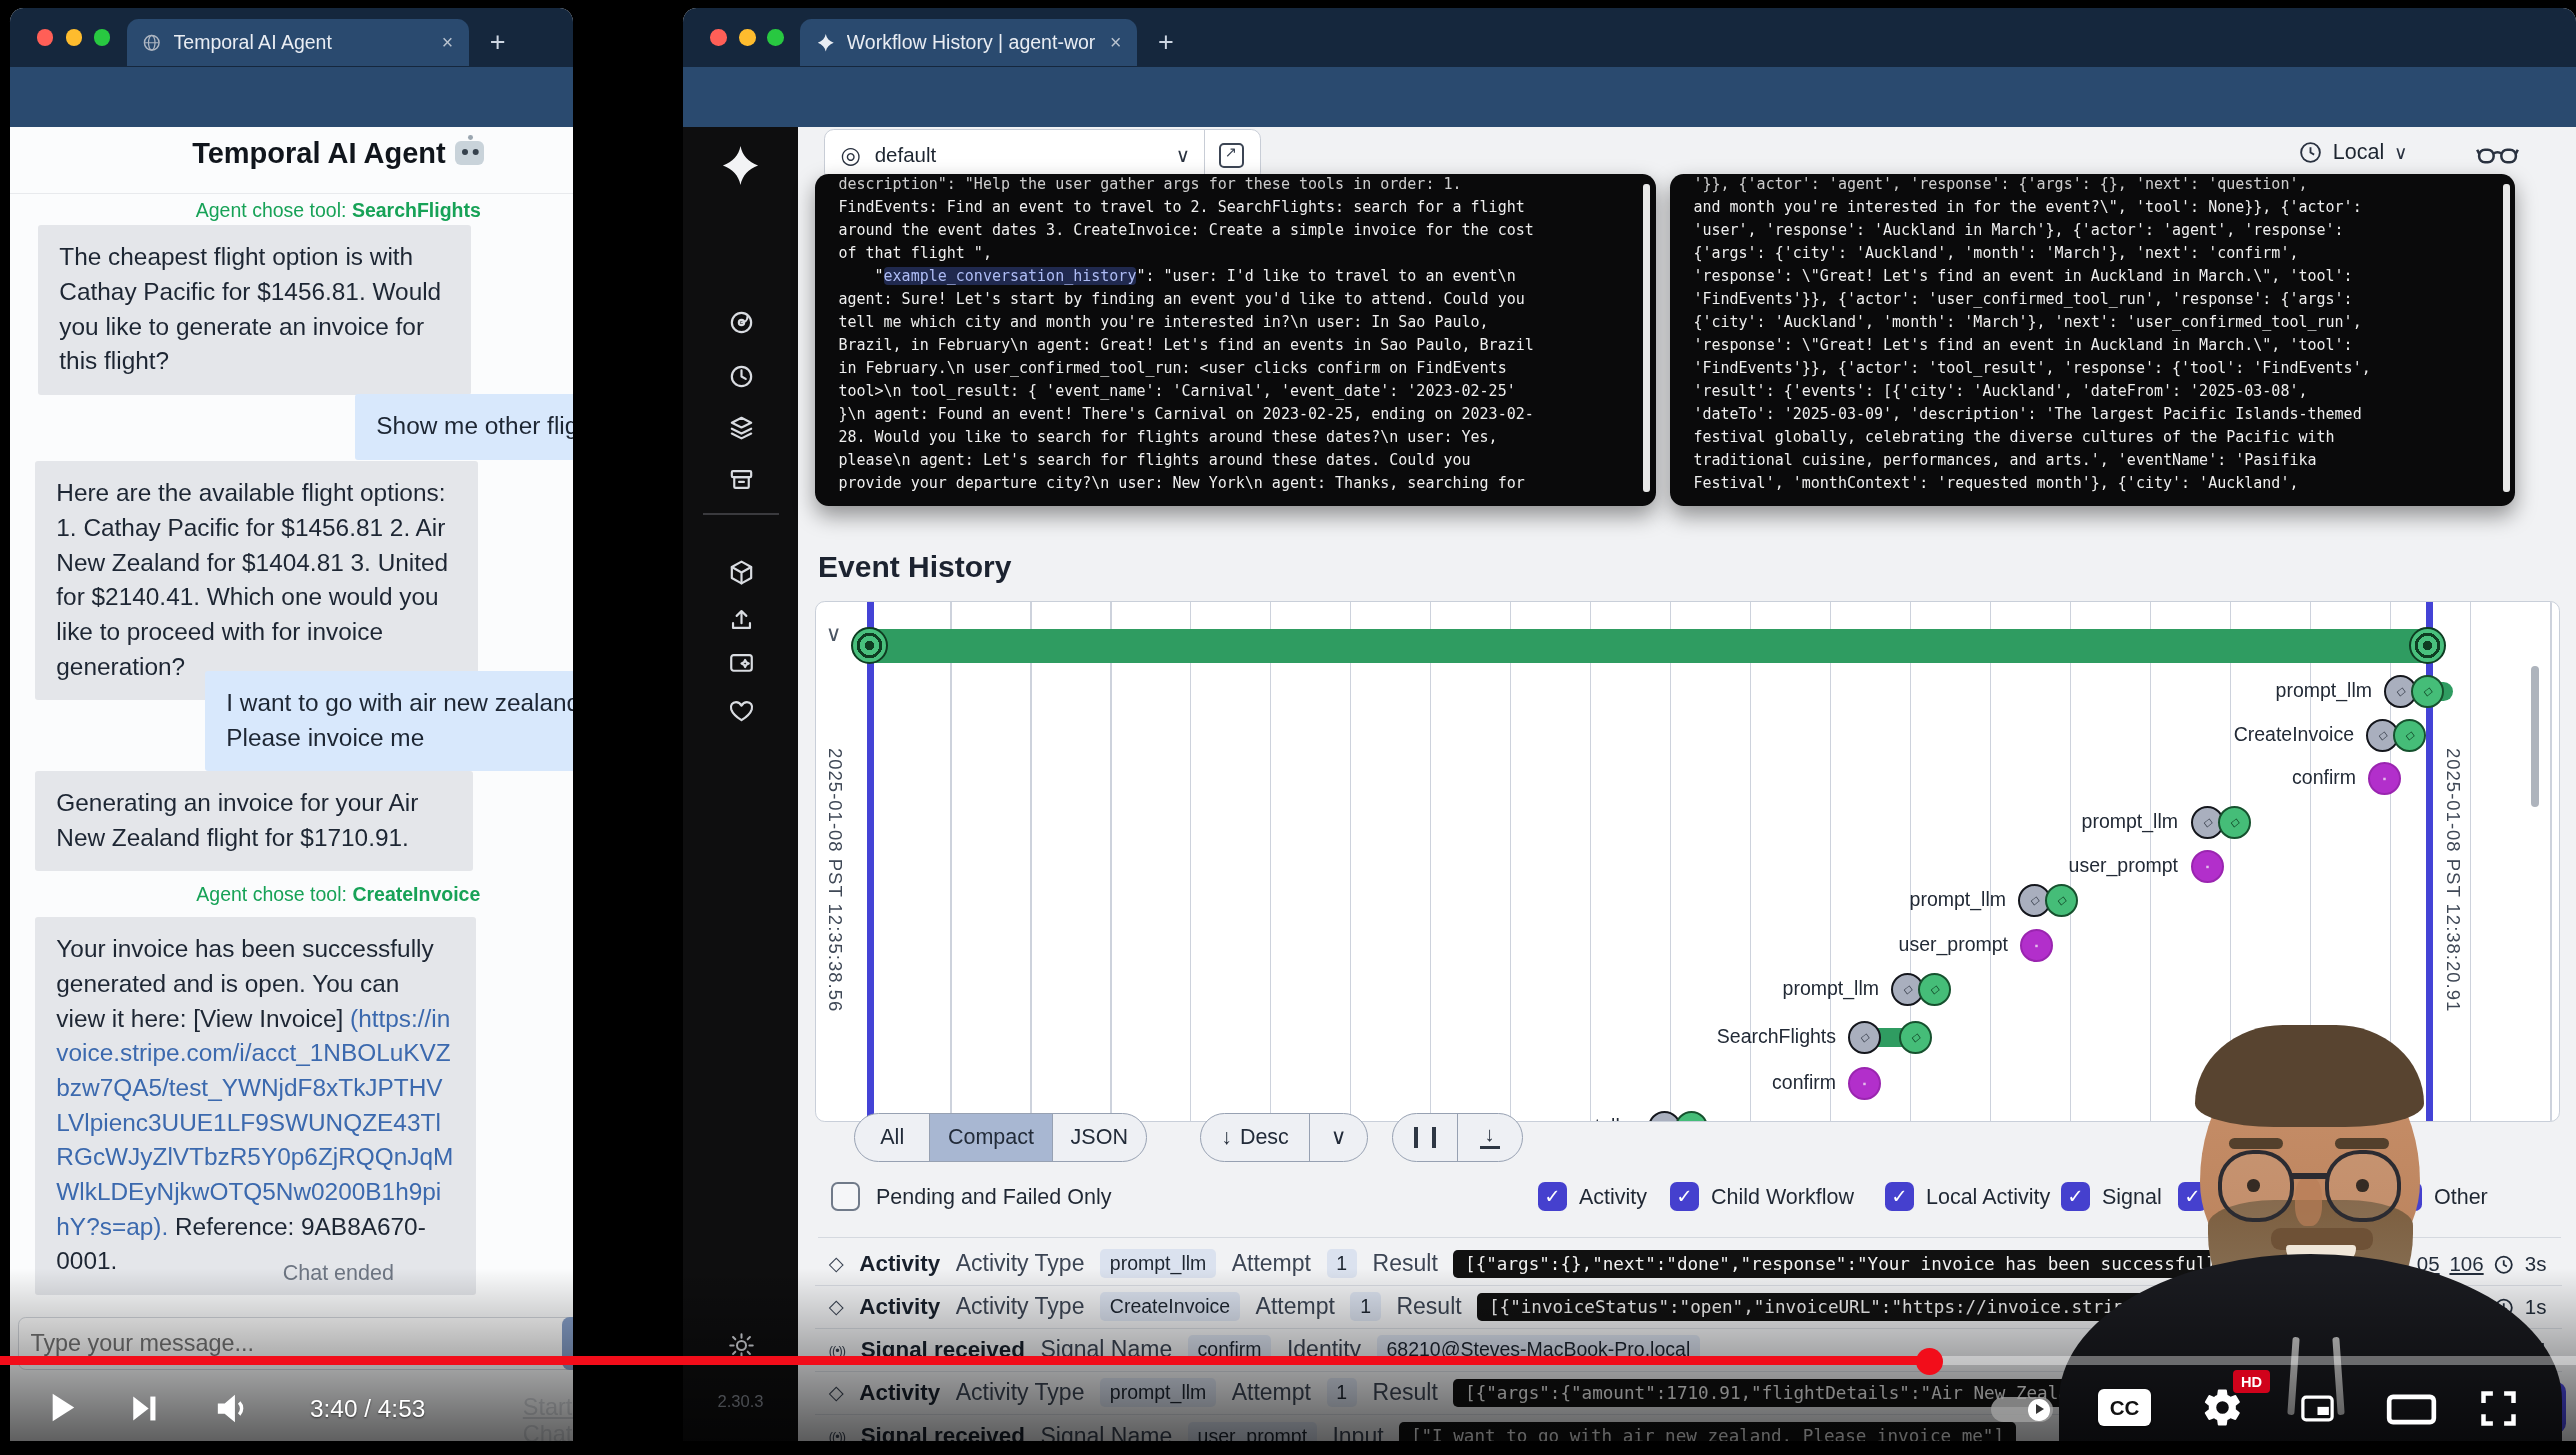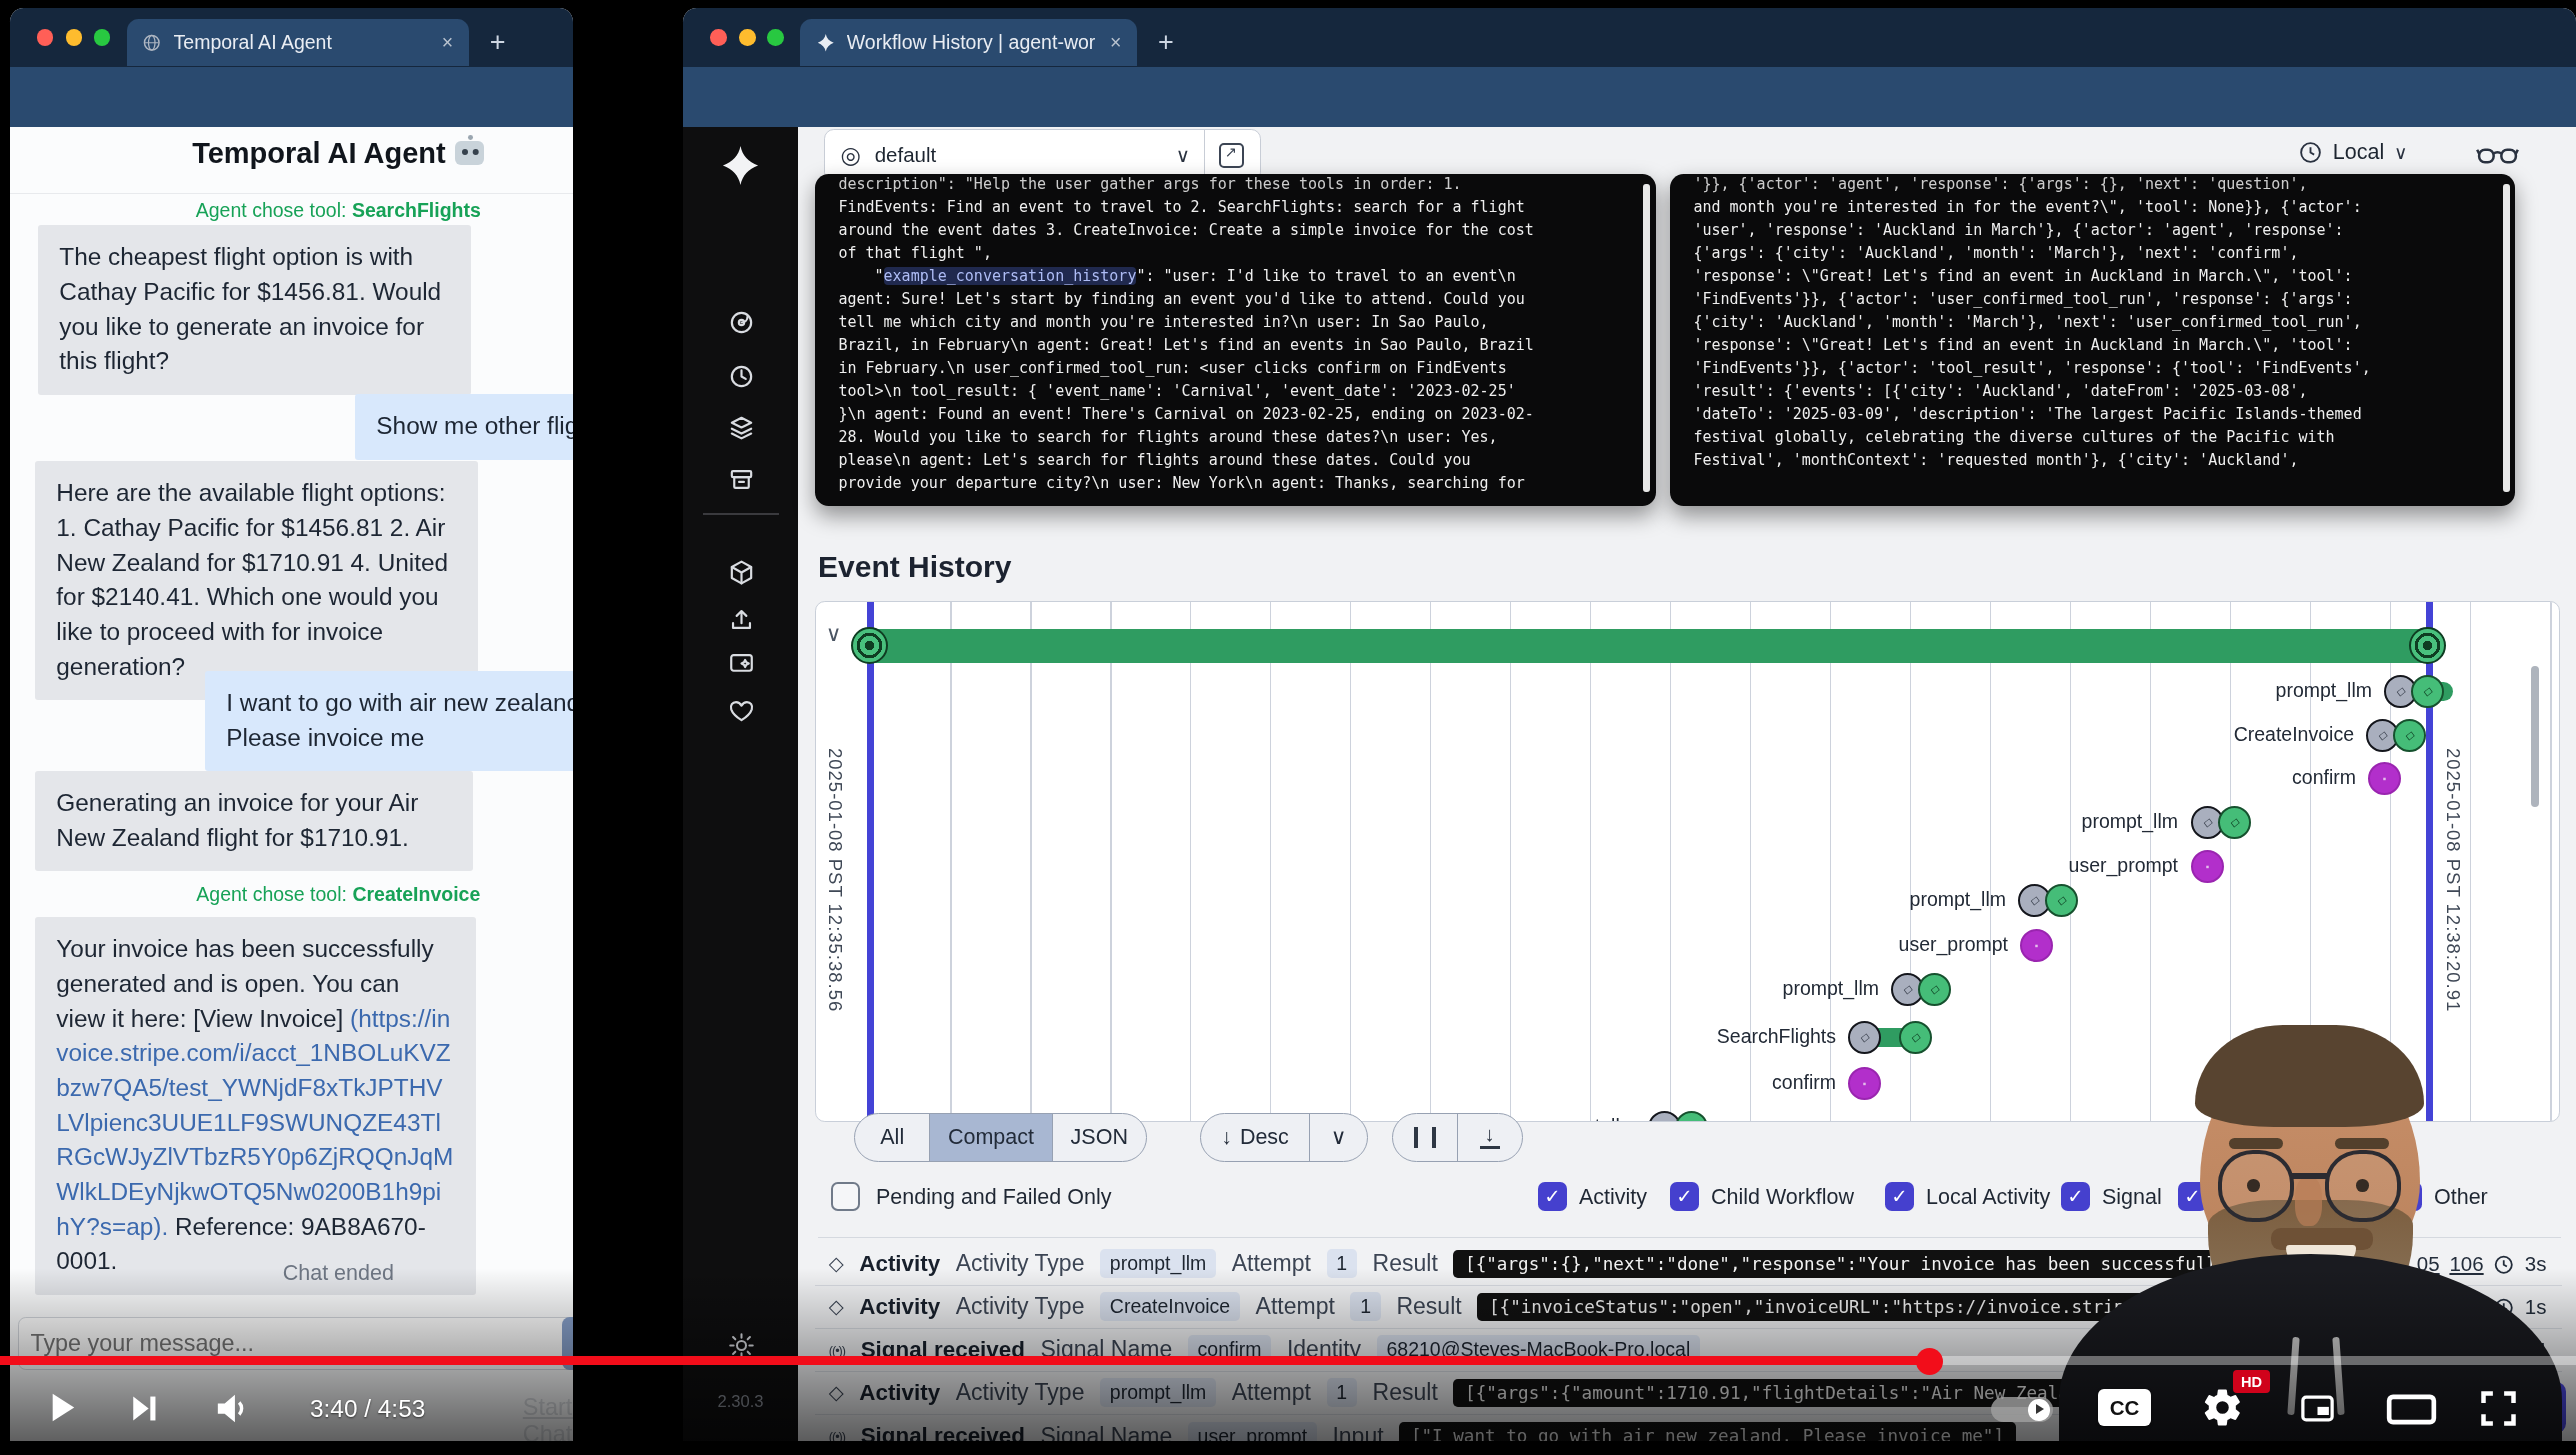--- a/index.html
+++ b/index.html
@@ -124,21 +124,21 @@
   <div class="a" style="left:0;top:119px;width:657px;height:1314px;background:#fbfcfd">
     <div class="a" style="left:0;top:9.8px;width:657px;text-align:center;font-size:29px;font-weight:bold;color:#10151c">
       <span>Temporal AI Agent</span><span class="robot"></span>
     </div>
     <div class="a" style="left:0;top:66px;width:657px;height:1px;background:#e8eaed"></div>
 
     <div class="a note" style="left:0;top:72px"><span>Agent chose tool: </span><b>SearchFlights</b></div>
 
     <div class="a bubble b-agent" style="left:28px;top:98px;width:390px">The cheapest flight option is with Cathay Pacific for $1456.81. Would you like to generate an invoice for this flight?</div>
     <div class="a bubble b-user" style="left:345px;top:267px">Show me other flights</div>
-    <div class="a bubble b-agent" style="left:25px;top:334px;width:400px">Here are the available flight options: 1. Cathay Pacific for $1456.81 2. Air New Zealand for $1710.91 4. United for $2140.41. Which one would you like to proceed with for invoice generation?</div>
+    <div class="a bubble b-agent" style="left:25px;top:334px;width:400px">Here are the available flight options: 1. Cathay Pacific for $1456.81 2. Air New Zealand for $1404.81 3. United for $2140.41. Which one would you like to proceed with for invoice generation?</div>
     <div class="a bubble b-user" style="left:195px;top:544px;width:390px">I want to go with air new zealand. Please invoice me</div>
     <div class="a bubble b-agent" style="left:25px;top:644px;width:395px">Generating an invoice for your Air New Zealand flight for $1710.91.</div>
     <div class="a note" style="left:0;top:756px"><span>Agent chose tool: </span><b>CreateInvoice</b></div>
     <div class="a bubble b-agent" style="left:25px;top:790px;width:398px">
       <span>Your invoice has been successfully generated and is open. You can view it here: [View Invoice] </span><a class="linktxt">(https://invoice.stripe.com/i/acct_1NBOLuKVZbzw7QA5/test_YWNjdF8xTkJPTHVLVlpienc3UUE1LF9SWUNQZE43TlRGcWJyZlVTbzR5Y0p6ZjRQQnJqMWlkLDEyNjkwOTQ5Nw0200B1h9pihY?s=ap).</a><span> Reference: 9AB8A670-0001.</span>
     </div>
     <div class="a" style="left:0;top:1134px;width:657px;text-align:center;font-size:21.5px;color:#6e7683">Chat ended</div>
 
     <div class="a scrollthumb" style="left:624px;top:637px;width:7.8px;height:166px"></div>
 
@@ -296,20 +296,21 @@
       <div class="cl">'user', 'response': 'Auckland in March'}, {'actor': 'agent', 'response':</div>
       <div class="cl">{'args': {'city': 'Auckland', 'month': 'March'}, 'next': 'confirm',</div>
       <div class="cl">'response': \"Great! Let's find an event in Auckland in March.\", 'tool':</div>
       <div class="cl">'FindEvents'}}, {'actor': 'user_confirmed_tool_run', 'response': {'args':</div>
       <div class="cl">{'city': 'Auckland', 'month': 'March'}, 'next': 'user_confirmed_tool_run',</div>
       <div class="cl">'response': \"Great! Let's find an event in Auckland in March.\", 'tool':</div>
       <div class="cl">'FindEvents'}}, {'actor': 'tool_result', 'response': {'tool': 'FindEvents',</div>
       <div class="cl">'result': {'events': [{'city': 'Auckland', 'dateFrom': '2025-03-08',</div>
       <div class="cl">'dateTo': '2025-03-09', 'description': 'The largest Pacific Islands-themed</div>
       <div class="cl">festival globally, celebrating the diverse cultures of the Pacific with</div>
+      <div class="cl">traditional cuisine, performances, and arts.', 'eventName': 'Pasifika</div>
       <div class="cl">Festival', 'monthContext': 'requested month'}, {'city': 'Auckland',</div>
     </div>
     <div class="a vscroll" style="left:1820px;top:57px;width:6.8px;height:308px"></div>
 
     <div class="a ehtitle" style="left:135px;top:423px">Event History</div>
 
     <div class="a ehpanel" style="left:132px;top:474px;width:1743px;height:519px">
       <div class="a gridlayer" style="left:54px;top:0;right:0;bottom:0"></div>
       <span class="a chev" style="left:9.8px;top:19.5px;color:#4b5563;font-size:21.5px"></span>
       <div class="a bluev" style="left:51px;top:0;height:519px"></div>

